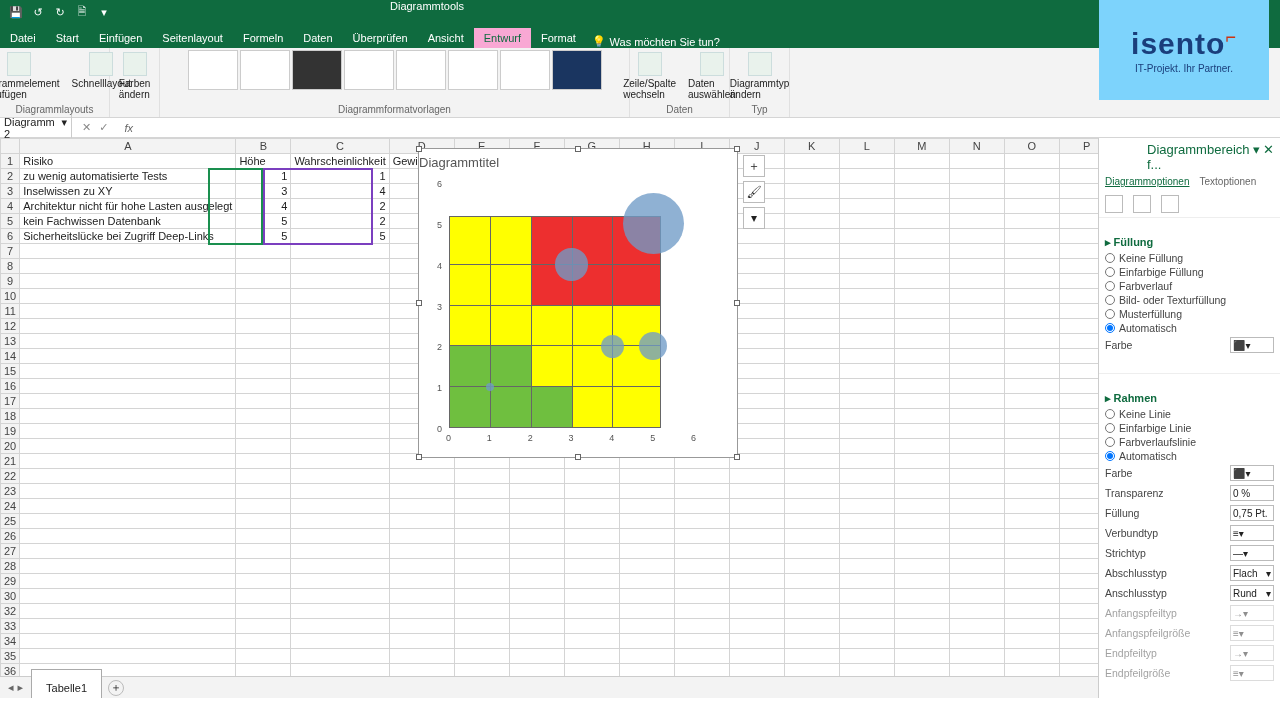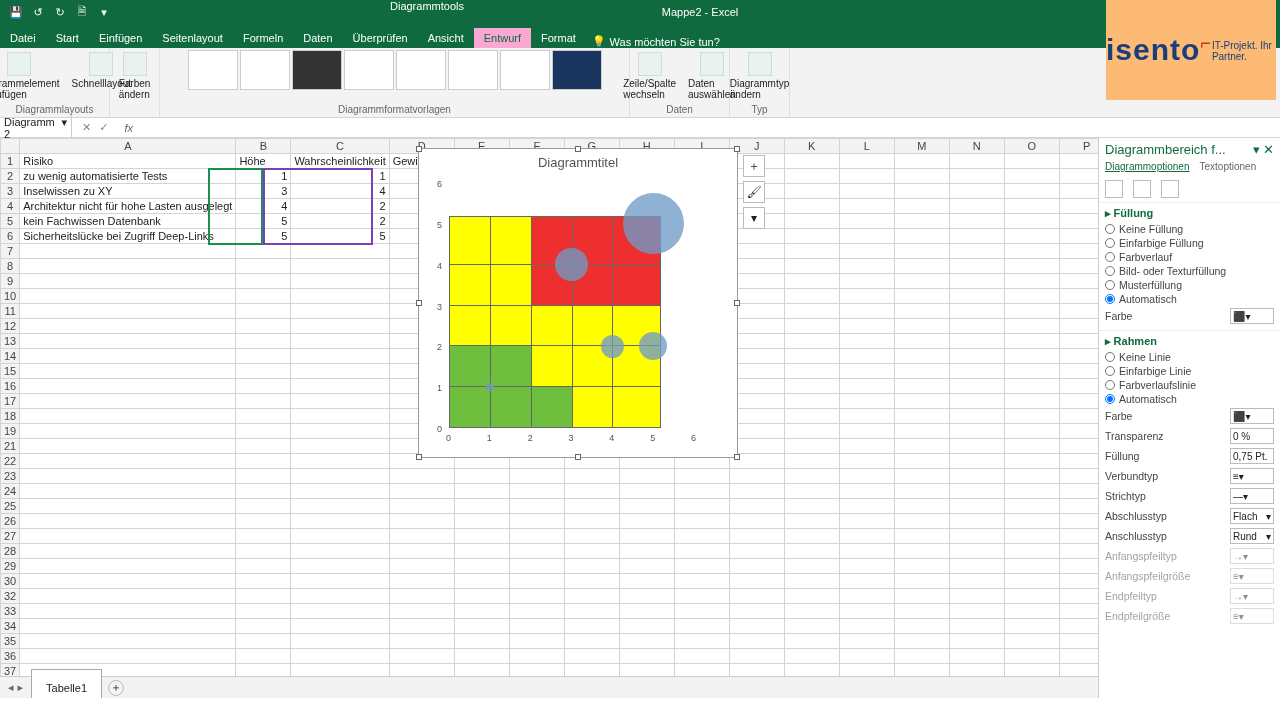--- a/index.html
+++ b/index.html
@@ -33,61 +33,60 @@
   table.sheet td.num { text-align:right;}
   table.sheet .rowh { width:18px; text-align:center; background:#f3f3f3;}
   .colA { width:190px;} .colN { width:55px;}
   .sheet-tabs { position:absolute; bottom:0; left:0; right:0; height:22px; border-top:1px solid #ccc; display:flex; align-items:center; background:#f3f3f3;}
   .sheet-tabs .navs { display:flex; gap:4px; padding:0 8px; color:#666;}
   .sheet-tabs .stab { border:1px solid #aaa; border-bottom:none; background:#fff; padding:12px 14px; font-size:11px;}
   .sheet-tabs .addtab { margin-left:6px; border:1px solid #bbb; width:16px; height:16px; border-radius:50%; display:flex; align-items:center; justify-content:center;}
   
   .chart { position:absolute; left:418px; top:10px; width:320px; height:310px; background:#fff; border:1px solid #999;}
   .chart .handle { position:absolute; width:6px; height:6px; background:#fff; border:1px solid #666;}
-  .chart-title { text-align:center; font-size:13px; color:#555; padding:6px 0 0;}
+  .chart-title { font-size:13px; color:#555; padding:6px 0 0;}
   .plot { position:absolute; left:30px; top:34px; width:245px; height:245px;}
   .plot .axis { position:absolute; font-size:9px; color:#555;}
   .riskcell { position:absolute; width:49px; height:49px; border:1px solid #666;}
   .bubble { position:absolute; border-radius:50%; background:#6f9bc6; opacity:.78;}
   .chart-btns { position:absolute; right:-28px; top:6px; display:flex; flex-direction:column; gap:4px;}
   .chart-btns div { width:22px; height:22px; border:1px solid #bbb; background:#fff; display:flex; align-items:center; justify-content:center; font-size:12px;}
   
   .pane { position:absolute; right:0; top:138px; bottom:22px; width:182px; border-left:1px solid #ccc; background:#fff; font-size:11px; overflow:hidden;}
-  .pane-h { padding:4px 6px; color:#0f6b3f; font-size:13px; display:flex; justify-content:space-between;}
+  .pane-h { padding:4px 6px; color:#0f6b3f; font-size:13px; display:flex; justify-content:space-between;margin-left:42px;}
   .pane-sub { padding:0 6px 4px; font-size:10px;}
   .pane-sub a { color:#666; margin-right:10px;}
   .pane-icons { padding:4px 6px; display:flex; gap:10px;}
   .pane-icons span { width:18px; height:18px; border:1px solid #bbb; display:inline-block;}
-  .pane-section { padding:4px 6px; border-top:1px solid #eee;}
+  .pane-section { padding:18px 6px; border-top:1px solid #eee;}
   .pane-section h4 { color:#0f6b3f; font-size:11px; font-weight:bold; margin-bottom:2px;}
   .pane-row { display:flex; align-items:center; gap:4px; padding:1px 0; font-size:10.5px; color:#444;}
   .pane-row input[type=radio] { width:10px; height:10px;}
   .pane-ctrl { display:flex; justify-content:space-between; align-items:center; padding:2px 0;}
   .pane-ctrl .lab { font-size:10.5px; color:#444;}
   .pane-ctrl .sel { border:1px solid #bbb; width:44px; height:16px; font-size:10px; padding:0 2px; display:flex; align-items:center; justify-content:space-between;}
   
-  .logo { position:absolute; right:4px; top:0; width:170px; height:100px; background:#fdba74; display:flex; flex-direction:row; align-items:center; justify-content:center;}
+  .logo { position:absolute; right:11px; top:0; width:170px; height:100px; background:#7dd3fc; display:flex; flex-direction:column; align-items:center; justify-content:center;}
   .logo .brand { font-family: Georgia, serif; font-size:30px; color:#1a3e7b; font-weight:bold; letter-spacing:1px;}
   .logo .brand .mark { color:#c31; font-size:18px; vertical-align:top;}
   .logo .tag { font-size:10px; color:#1a3e7b; margin-top:2px;}
   .selborder { position:absolute; border:2px solid #1a8f4f; pointer-events:none;}
 </style>
 </head>
 <body>
 
 <div class="titlebar">
   <div class="qat">
     <span>💾</span>
     <span>↺</span>
     <span>↻</span>
     <span>🗎</span>
     <span>▾</span>
   </div>
   <div class="title-section">Diagrammtools</div>
-  <div class="title-center">Mappe2 - Excel</div>
 </div>
 
 <div class="tabsrow">
   <div class="tab">Datei</div>
   <div class="tab">Start</div>
   <div class="tab">Einfügen</div>
   <div class="tab">Seitenlayout</div>
   <div class="tab">Formeln</div>
   <div class="tab">Daten</div>
   <div class="tab">Überprüfen</div>
@@ -548,20 +547,40 @@
           <td class="colN"></td>
           <td class="colN"></td>
           <td class="colN"></td>
           <td class="colN"></td>
           <td class="colN"></td>
           <td class="colN"></td>
           <td class="colN"></td>
         </tr>
         <tr>
           <th class="rowh">19</th>
+          <td class="colA"></td>
+          <td class="colN"></td>
+          <td class="colN"></td>
+          <td class="colN"></td>
+          <td class="colN"></td>
+          <td class="colN"></td>
+          <td class="colN"></td>
+          <td class="colN"></td>
+          <td class="colN"></td>
+          <td class="colN"></td>
+          <td class="colN"></td>
+          <td class="colN"></td>
+          <td class="colN"></td>
+          <td class="colN"></td>
+          <td class="colN"></td>
+          <td class="colN"></td>
+          <td class="colN"></td>
+        </tr>
+        <tr>
+          <th class="rowh">20</th>
           <td class="colA"></td>
           <td class="colN"></td>
           <td class="colN"></td>
           <td class="colN"></td>
           <td class="colN"></td>
           <td class="colN"></td>
           <td class="colN"></td>
           <td class="colN"></td>
           <td class="colN"></td>
           <td class="colN"></td>

